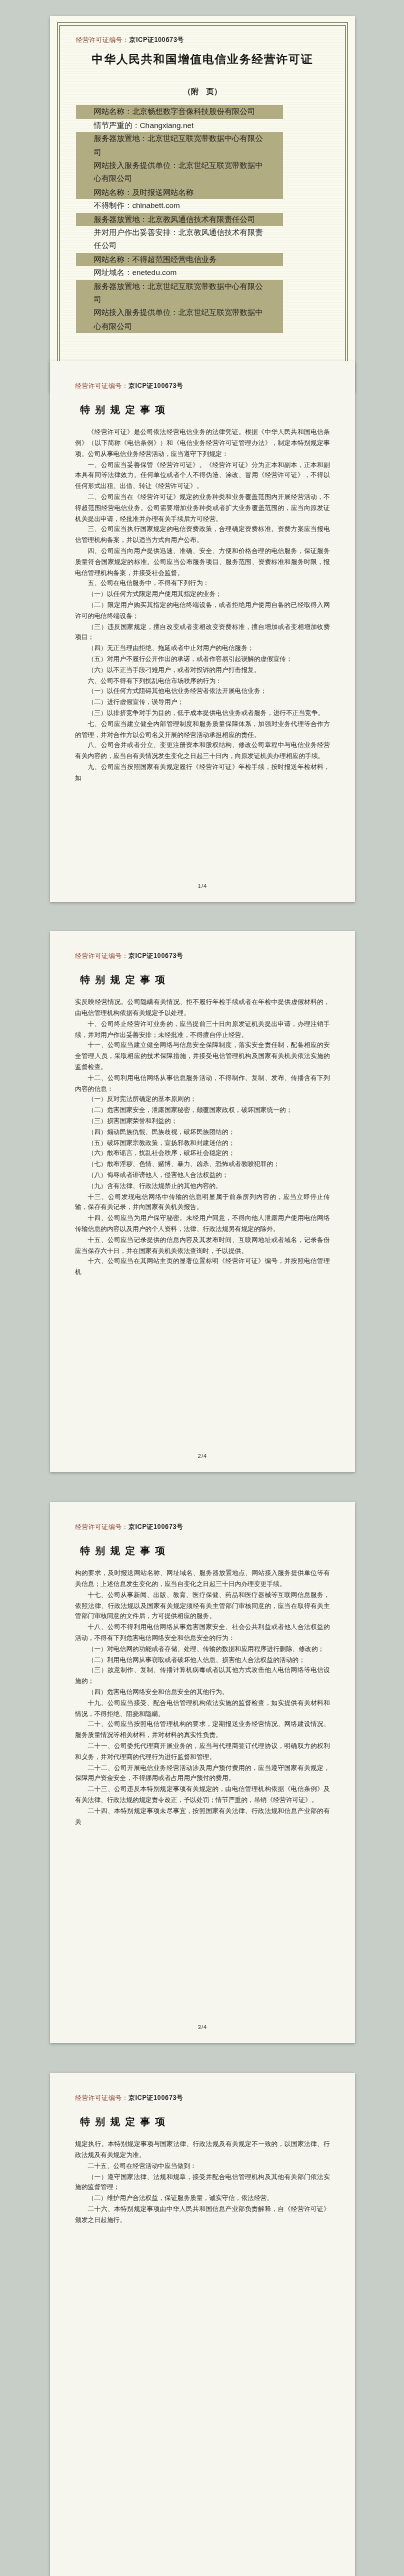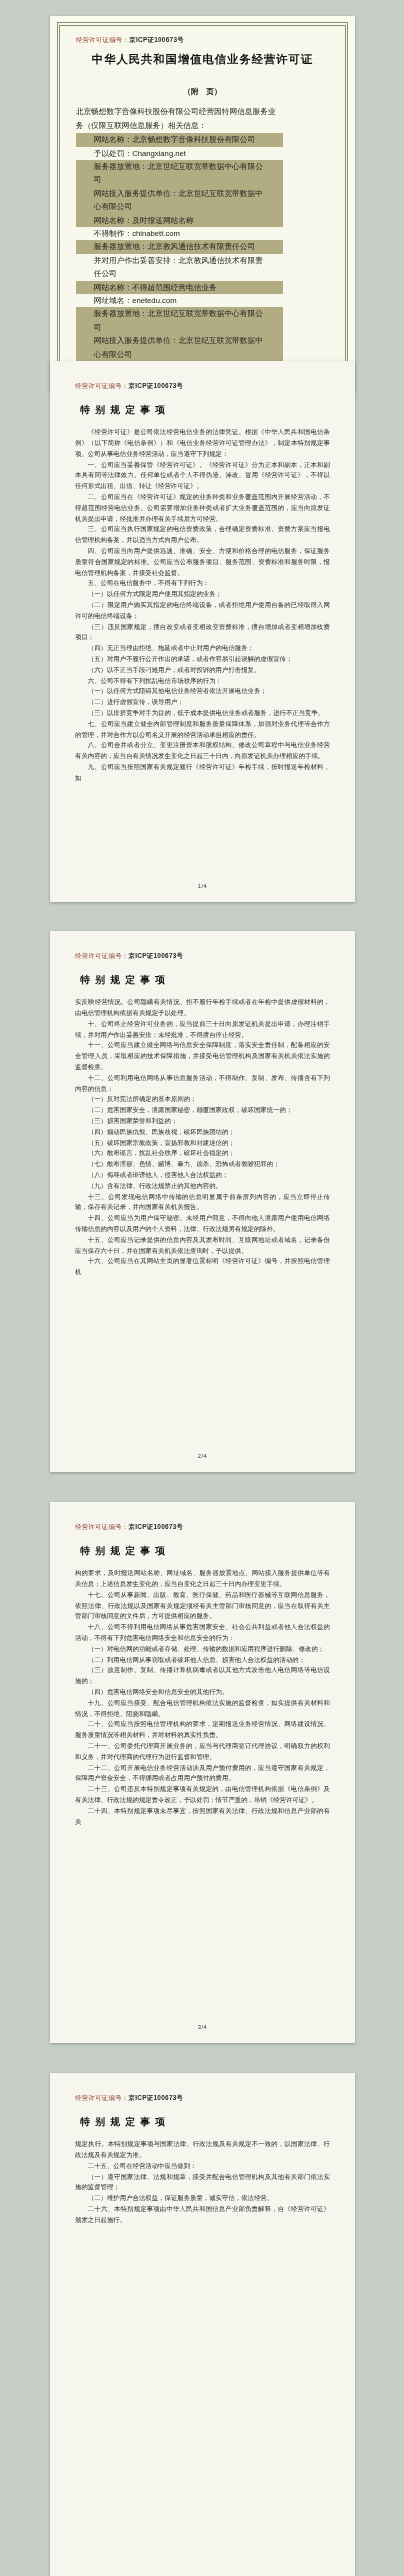--- a/index.html
+++ b/index.html
@@ -94,24 +94,23 @@
 
   <section class="page cover-page">
     <div class="cert-frame">
       <div class="cert-inner">
         <div class="lic-header">
           <span>经营许可证编号：</span><span class="lic-num">京ICP证100673号</span>
         </div>
         <h1 class="cert-title">中华人民共和国增值电信业务经营许可证</h1>
         <div class="cert-subtitle">（附　页）</div>
         <div class="cert-body">
-          <p class="cert-intro">北京畅想数字音像科技股份有限公司经营因特网信息服务业务（仅限互联网信息服务）相关信息：</p>
           <div class="cert-rows">
               <div class="li hl">网站名称：北京畅想数字音像科技股份有限公司</div>
-              <div class="li">予以处罚：Changxiang.net</div>
+              <div class="li">情节严重的：Changxiang.net</div>
               <div class="li hl">服务器放置地：北京世纪互联宽带数据中心有限公司</div>
               <div class="li hl">网站接入服务提供单位：北京世纪互联宽带数据中心有限公司</div>
               <div class="li hl">网站名称：及时报送网站名称</div>
               <div class="li">不得制作：chinabett.com</div>
               <div class="li hl">服务器放置地：北京教风通信技术有限责任公司</div>
               <div class="li">并对用户作出妥善安排：北京教风通信技术有限责任公司</div>
               <div class="li hl">网站名称：不得超范围经营电信业务</div>
               <div class="li">网址域名：enetedu.com</div>
               <div class="li hl">服务器放置地：北京世纪互联宽带数据中心有限公司</div>
               <div class="li hl">网站接入服务提供单位：北京世纪互联宽带数据中心有限公司</div>

